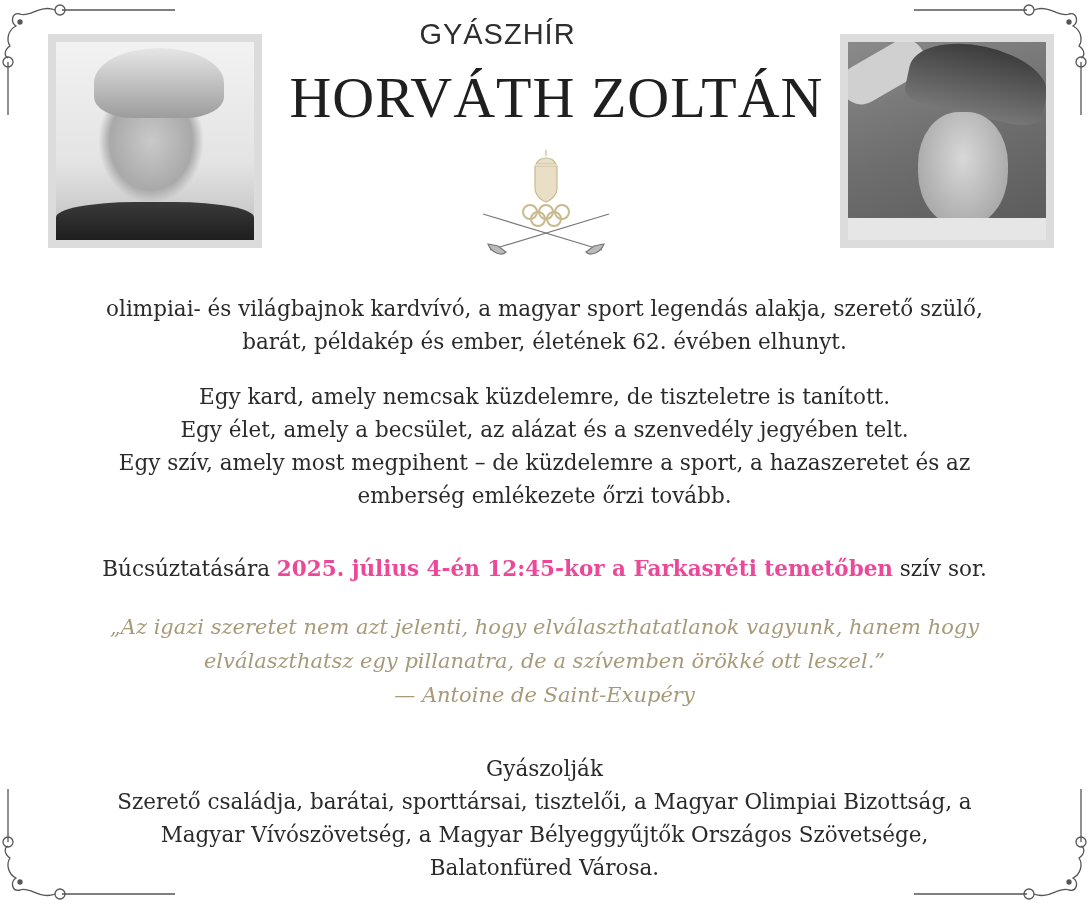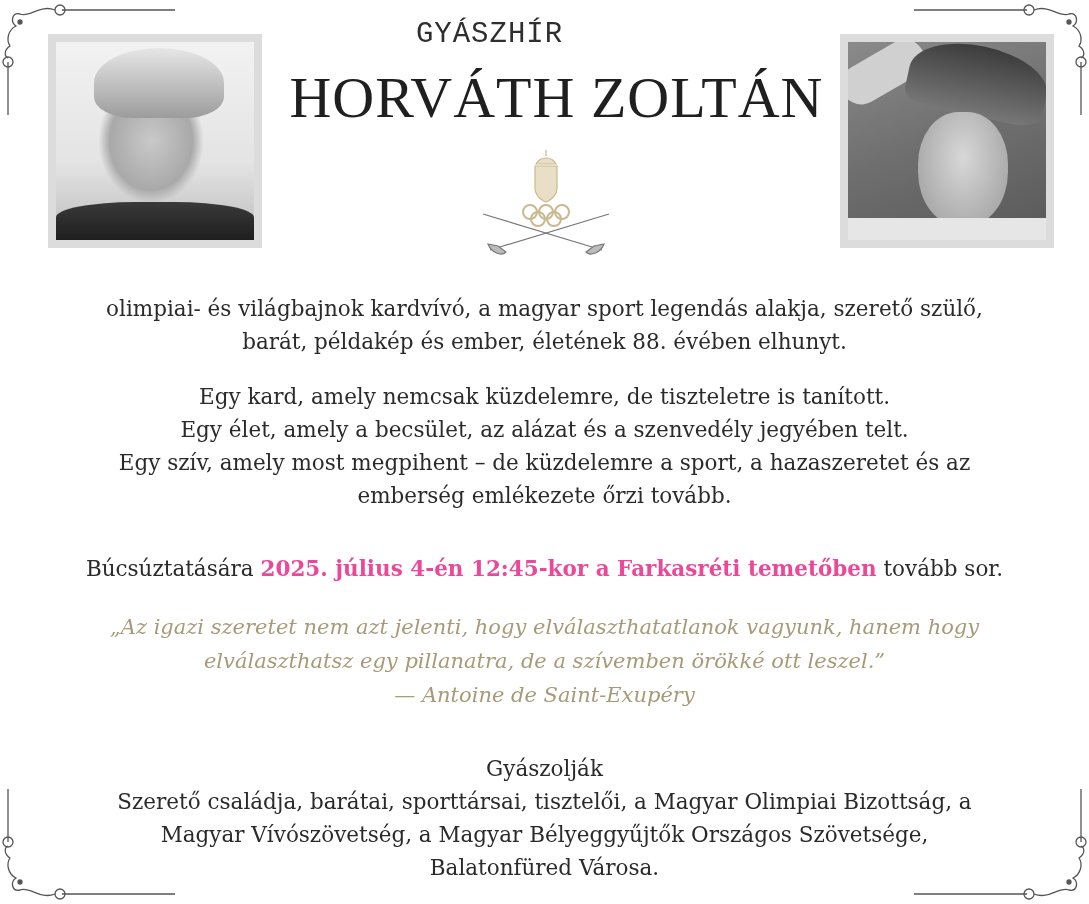--- a/index.html
+++ b/index.html
@@ -19,21 +19,21 @@
   .img-old { background:radial-gradient(ellipse 38% 45% at 48% 50%, #c9c9c9 0%, #a9a9a9 55%, rgba(0,0,0,0) 70%),
               linear-gradient(180deg,#f2f2f2 0%,#e4e4e4 60%,#bdbdbd 100%); }
   .img-old .jacket { position:absolute; left:0; right:0; bottom:0; height:38px; background:linear-gradient(180deg,#3a3a3a,#1e1e1e); border-radius:40% 40% 0 0; }
   .img-old .hair { position:absolute; left:38px; top:6px; width:130px; height:70px; border-radius:50% 50% 30% 30%; background:linear-gradient(180deg,#e6e6e6,#9c9c9c); }
   .img-young { background:linear-gradient(160deg,#8a8a8a 0%,#6e6e6e 50%,#595959 100%); }
   .img-young .face { position:absolute; left:70px; top:70px; width:90px; height:115px; border-radius:45% 45% 48% 48%; background:radial-gradient(ellipse at 50% 40%, #d8d8d8, #9a9a9a); }
   .img-young .mask { position:absolute; left:60px; top:4px; width:140px; height:70px; border-radius:50% 50% 20% 20%; background:linear-gradient(180deg,#3c3c3c,#777); transform:rotate(12deg); }
   .img-young .arm { position:absolute; left:-10px; top:10px; width:90px; height:40px; background:#d0d0d0; border-radius:20px; transform:rotate(-30deg); }
   .img-young .shirt { position:absolute; left:0; right:0; bottom:0; height:22px; background:#e6e6e6; }
 
-  .kicker { position:absolute; top:18px; left:0; width:979px; text-align:center; font-family:Liberation Mono, monospace; font-size:29px; letter-spacing:1px; color:#2e2e2e; }
+  .kicker { position:absolute; top:18px; left:8px; width:979px; text-align:center; font-family:Liberation Sans, sans-serif; font-size:29px; letter-spacing:1px; color:#2e2e2e; }
   .name { position:absolute; top:64px; left:12px; width:1089px; text-align:center; font-family:"Liberation Serif", serif; font-size:58px; letter-spacing:1px; color:#1f1f1f; }
 
   .emblem { position:absolute; left:478px; top:148px; width:136px; height:116px; }
   .emblem svg { width:100%; height:100%; }
 
   .text { position:absolute; left:0; width:1089px; text-align:center; font-size:21.5px; line-height:33px; color:#2a2a2a; }
   .p1 { top:292px; }
   .p2 { top:380px; }
   .p3 { top:552px; }
   .quote { top:610px; font-style:italic; color:#a89a78; font-family:"DejaVu Serif", serif; font-size:21px; line-height:34px; }
@@ -129,32 +129,32 @@
       <line x1="5" y1="66" x2="124" y2="102"></line>
       <line x1="131" y1="66" x2="12" y2="102"></line>
       <path d="M10 96 C14 106 24 108 28 104 L20 98 Z"></path>
       <path d="M126 96 C122 106 112 108 108 104 L116 98 Z"></path>
     </g>
   </svg>
 </div>
 
 <div class="text p1">
   <span class="line">olimpiai- és világbajnok kardvívó, a magyar sport legendás alakja, szerető szülő,</span>
-  <span class="line">barát, példakép és ember, életének 88. évében elhunyt.</span>
+  <span class="line">barát, példakép és ember, életének 62. évében elhunyt.</span>
 </div>
 
 <div class="text p2">
   <span class="line">Egy kard, amely nemcsak küzdelemre, de tiszteletre is tanított.</span>
   <span class="line">Egy élet, amely a becsület, az alázat és a szenvedély jegyében telt.</span>
   <span class="line">Egy szív, amely most megpihent – de küzdelemre a sport, a hazaszeretet és az</span>
   <span class="line">emberség emlékezete őrzi tovább.</span>
 </div>
 
 <div class="text p3">
-  <span>Búcsúztatására </span><b>2025. július 4-én 12:45-kor a Farkasréti temetőben</b><span> tovább sor.</span>
+  <span>Búcsúztatására </span><b>2025. július 4-én 12:45-kor a Farkasréti temetőben</b><span> szív sor.</span>
 </div>
 
 <div class="text quote">
   <span class="line">„Az igazi szeretet nem azt jelenti, hogy elválaszthatatlanok vagyunk, hanem hogy</span>
   <span class="line">elválaszthatsz egy pillanatra, de a szívemben örökké ott leszel.”</span>
   <span class="line">— Antoine de Saint-Exupéry</span>
 </div>
 
 <div class="text mourn">
   <span class="line">Gyászolják</span>

